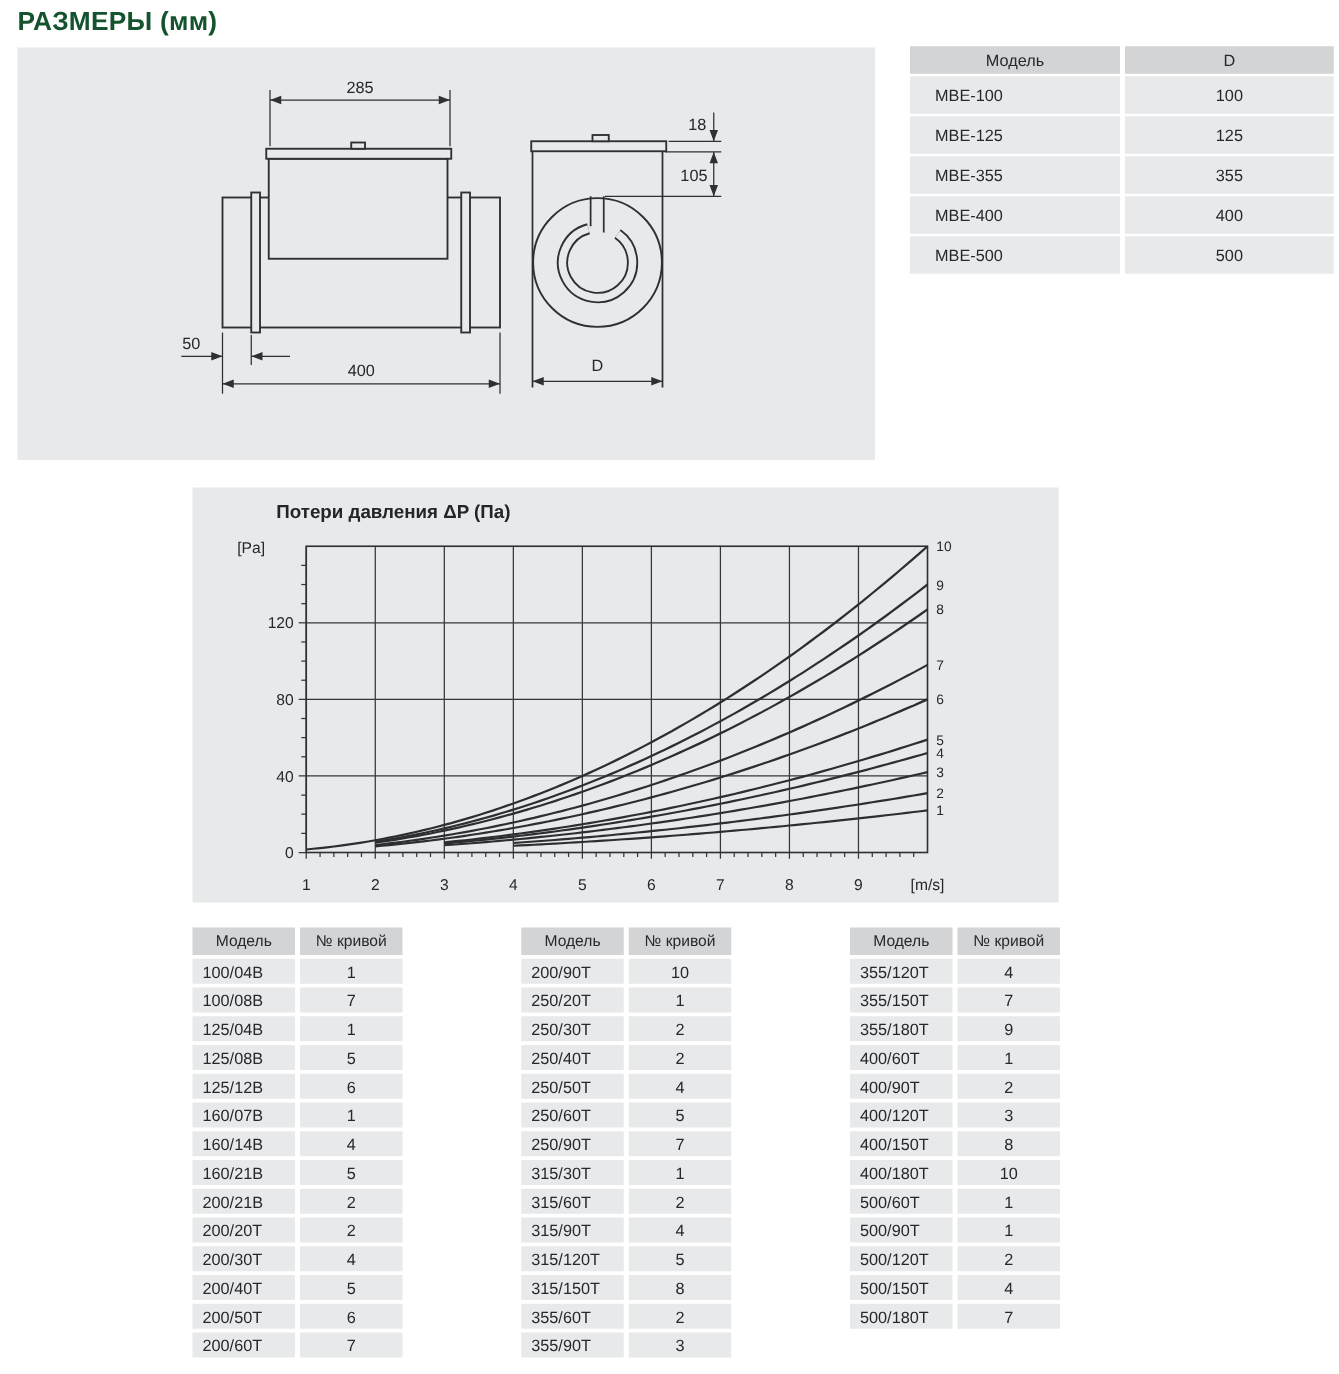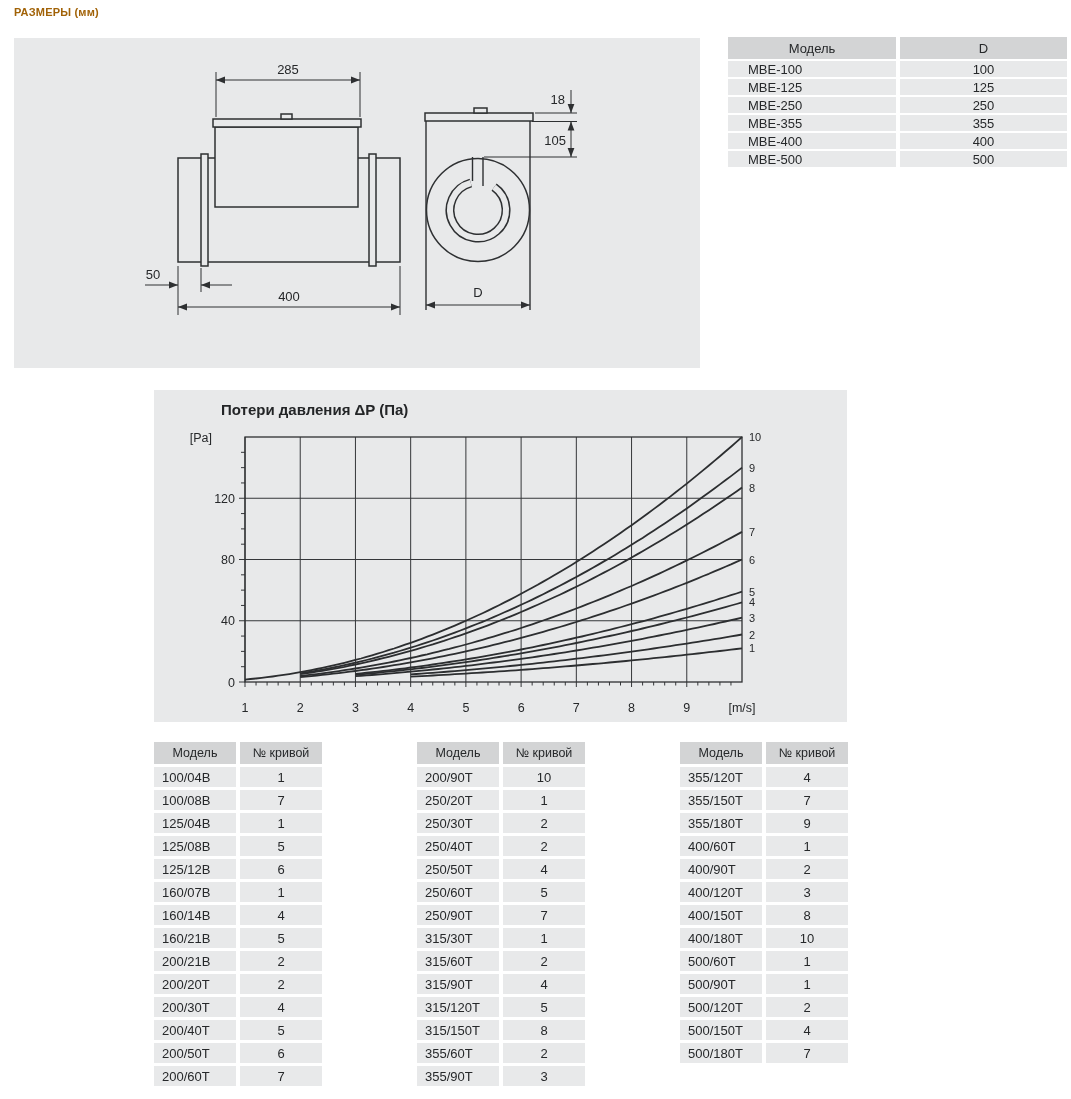--- a/index.html
+++ b/index.html
@@ -2,39 +2,39 @@
 <html><head>
 <meta charset="utf-8">
 <style>
   html,body{margin:0;padding:0;}
   body{
     width:1071px;height:1099px;position:relative;background:#ffffff;
     font-family:"Liberation Sans","DejaVu Sans",sans-serif;color:#26282a;
   }
   .page-title{
     position:absolute;left:14px;top:6px;margin:0;
-    font-size:11px;font-weight:bold;letter-spacing:.2px;color:#a16207;
+    font-size:21px;font-weight:bold;letter-spacing:.2px;color:#14532d;
   }
   .panel{position:absolute;background:#e8e9ea;}
   .drawing-panel{left:14px;top:38px;width:686px;height:330px;}
   .chart-panel{left:154px;top:390px;width:693px;height:332px;}
   .chart-title{
     position:absolute;left:67px;top:11px;font-size:15px;font-weight:bold;color:#232527;
   }
   
   .dtable{position:absolute;}
   .t-row{display:flex;gap:4px;}
   .t-cell{
     background:#e8e9ea;font-size:13px;color:#26282a;
     display:flex;align-items:center;justify-content:center;
   }
   .t-cell.hcell{background:#d3d4d5;font-weight:normal;}
   .dims-table{left:728px;top:37px;width:339px;}
   .dims-table .t-row{margin-bottom:2px;}
-  .dims-table .t-cell{height:16px;}
+  .dims-table .t-cell{height:30px;}
   .dims-table .t-cell.hcell{height:22px;}
   .dims-table .c1{width:168px;}
   .dims-table .c2{width:167px;}
   .dims-table .t-cell.c1:not(.hcell){justify-content:flex-start;padding-left:20px;box-sizing:border-box;}
   .curve-table{width:168px;top:742px;}
   .curve-table.t1{left:154px;}
   .curve-table.t2{left:417px;}
   .curve-table.t3{left:680px;}
   .curve-table .t-row{margin-bottom:3px;}
   .curve-table .t-cell{height:20px;}
@@ -127,24 +127,20 @@
       <div class="t-cell c1 hcell">Модель</div>
       <div class="t-cell c2 hcell">D</div>
     </div>
     <div class="t-row">
       <div class="t-cell c1">MBE-100</div>
       <div class="t-cell c2">100</div>
     </div>
     <div class="t-row">
       <div class="t-cell c1">MBE-125</div>
       <div class="t-cell c2">125</div>
-    </div>
-    <div class="t-row">
-      <div class="t-cell c1">MBE-250</div>
-      <div class="t-cell c2">250</div>
     </div>
     <div class="t-row">
       <div class="t-cell c1">MBE-355</div>
       <div class="t-cell c2">355</div>
     </div>
     <div class="t-row">
       <div class="t-cell c1">MBE-400</div>
       <div class="t-cell c2">400</div>
     </div>
     <div class="t-row">

